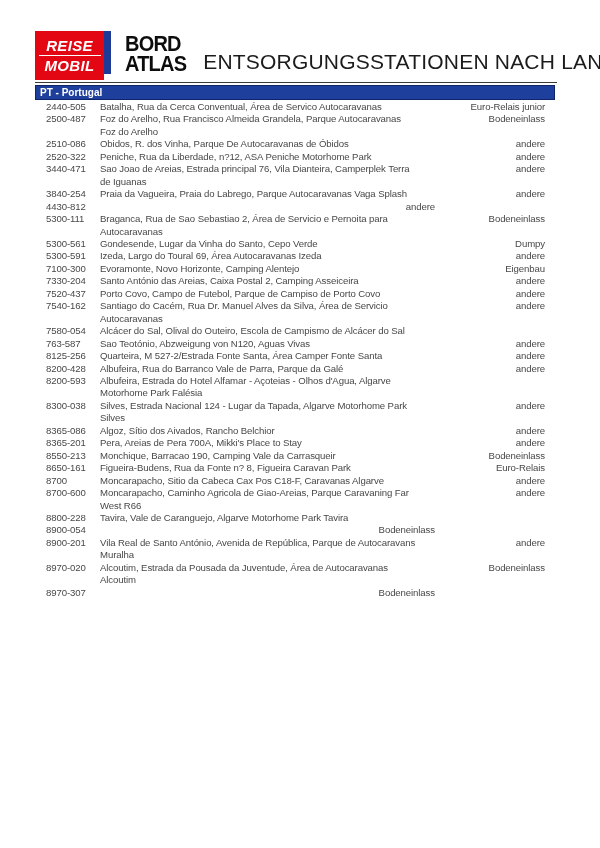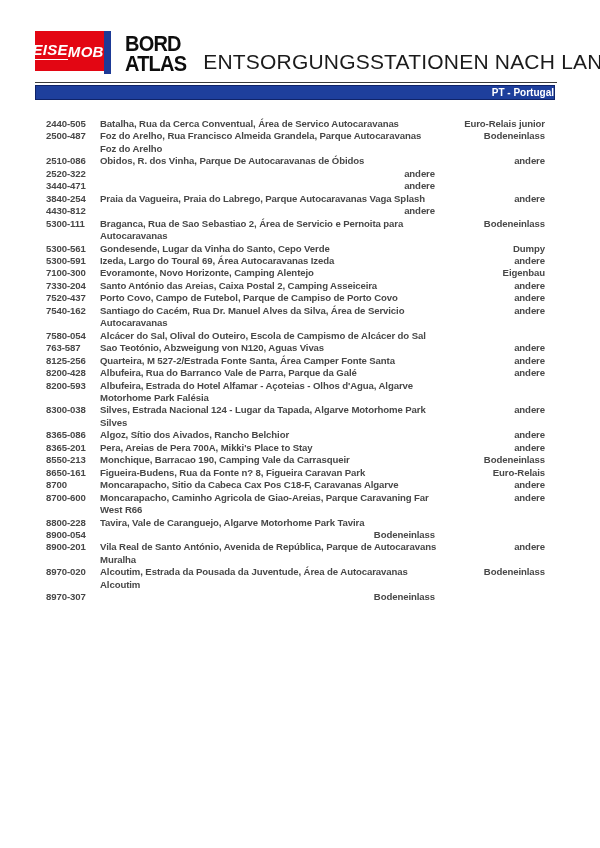--- a/index.html
+++ b/index.html
@@ -2,32 +2,32 @@
 <html style="--logo-red: #e30613; --logo-strip-blue: #1d3a96; --bar-blue: #1e3f9c; --bar-border: #0f2368; --flag-blue: #2a52a8; --flag-border: #1a2a6b; --star-yellow: #f7d21a; --text-gray: #484848; --title-black: #1b1b1b;"><head>
 <meta charset="utf-8">
 <style>
   html,body{margin:0;padding:0;background:#ffffff;}
   body{width:600px;height:848px;overflow:hidden;font-family:"Liberation Sans",sans-serif;}
   .page{position:relative;width:600px;height:848px;background:#fff;}
 
   
   .header-row{display:flex;align-items:flex-end;margin:28px 2px 0 35px;height:46px;}
   .rm-logo{display:flex;height:43px;}
-  .rm-red{background:var(--logo-red);color:#fff;width:69px;height:40px;display:flex;flex-direction:row;justify-content:center;align-items:center;}
+  .rm-red{background:var(--logo-red);color:#fff;width:69px;height:49px;display:flex;flex-direction:column;justify-content:center;align-items:center;}
   .rm-red .l{font-style:italic;font-weight:bold;font-size:15px;line-height:17px;letter-spacing:.3px;width:62px;text-align:center;}
   .rm-red .l.first{border-bottom:1px solid #fff;padding-bottom:1px;margin-bottom:1px;}
   .rm-strip{background:var(--logo-strip-blue);width:7px;height:43px;}
   .ba-logo{margin-left:14px;color:#0d0d0d;font-weight:bold;font-size:20px;line-height:16.5px;letter-spacing:-.8px;transform:scaleY(1.14);transform-origin:bottom left;padding-bottom:2px;}
   .title{margin-left:17px;font-size:21px;color:var(--title-black);letter-spacing:.2px;white-space:nowrap;padding-bottom:0;}
 
   .rule{width:522px;border-top:1.4px solid #3a3a3a;margin:8px 0 0 35px;}
-  .section-bar{width:514px;margin:2px 8px 0 35px;height:13px;background:var(--bar-blue);border:1px solid var(--bar-border);color:#fff;font-weight:bold;font-size:10px;line-height:13px;padding-left:4px;text-align:right;}
+  .section-bar{width:514px;margin:2px 8px 0 35px;height:13px;background:var(--bar-blue);border:1px solid var(--bar-border);color:#fff;font-weight:bold;font-size:10px;line-height:13px;padding-left:4px;}
 
   
-  .table{margin:18px 0 0 35px;width:530px;font-size:9.6px;line-height:12.45px;color:var(--text-gray);letter-spacing:-.1px;font-weight:bold;}
+  .table{margin:1px 0 0 35px;width:530px;font-size:9.6px;line-height:12.45px;color:var(--text-gray);letter-spacing:-.1px;}
   .row{display:grid;grid-template-columns:65px 355px 110px;}
   .code{padding-left:11px;}
   .addr{white-space:pre;}
   .type{text-align:right;padding-right:20px;white-space:nowrap;}
 </style>
 </head>
 <body>
 
 <div class="page">
 
@@ -68,24 +68,27 @@
 Foz do Arelho</span>
         <span class="type">Bodeneinlass</span>
       </div>
       <div class="row">
         <span class="code">2510-086</span>
         <span class="addr">Obidos, R. dos Vinha, Parque De Autocaravanas de Óbidos</span>
         <span class="type">andere</span>
       </div>
       <div class="row">
         <span class="code">2520-322</span>
+        <span class="addr">Peniche, Rua da Liberdade, n?12, ASA Peniche Motorhome Park</span>
         <span class="type">andere</span>
       </div>
       <div class="row">
         <span class="code">3440-471</span>
+        <span class="addr">Sao Joao de Areias, Estrada principal 76, Vila Dianteira, Camperplek Terra
+de Iguanas</span>
         <span class="type">andere</span>
       </div>
       <div class="row">
         <span class="code">3840-254</span>
         <span class="addr">Praia da Vagueira, Praia do Labrego, Parque Autocaravanas Vaga Splash</span>
         <span class="type">andere</span>
       </div>
       <div class="row">
         <span class="code">4430-812</span>
         <span class="type">andere</span>

